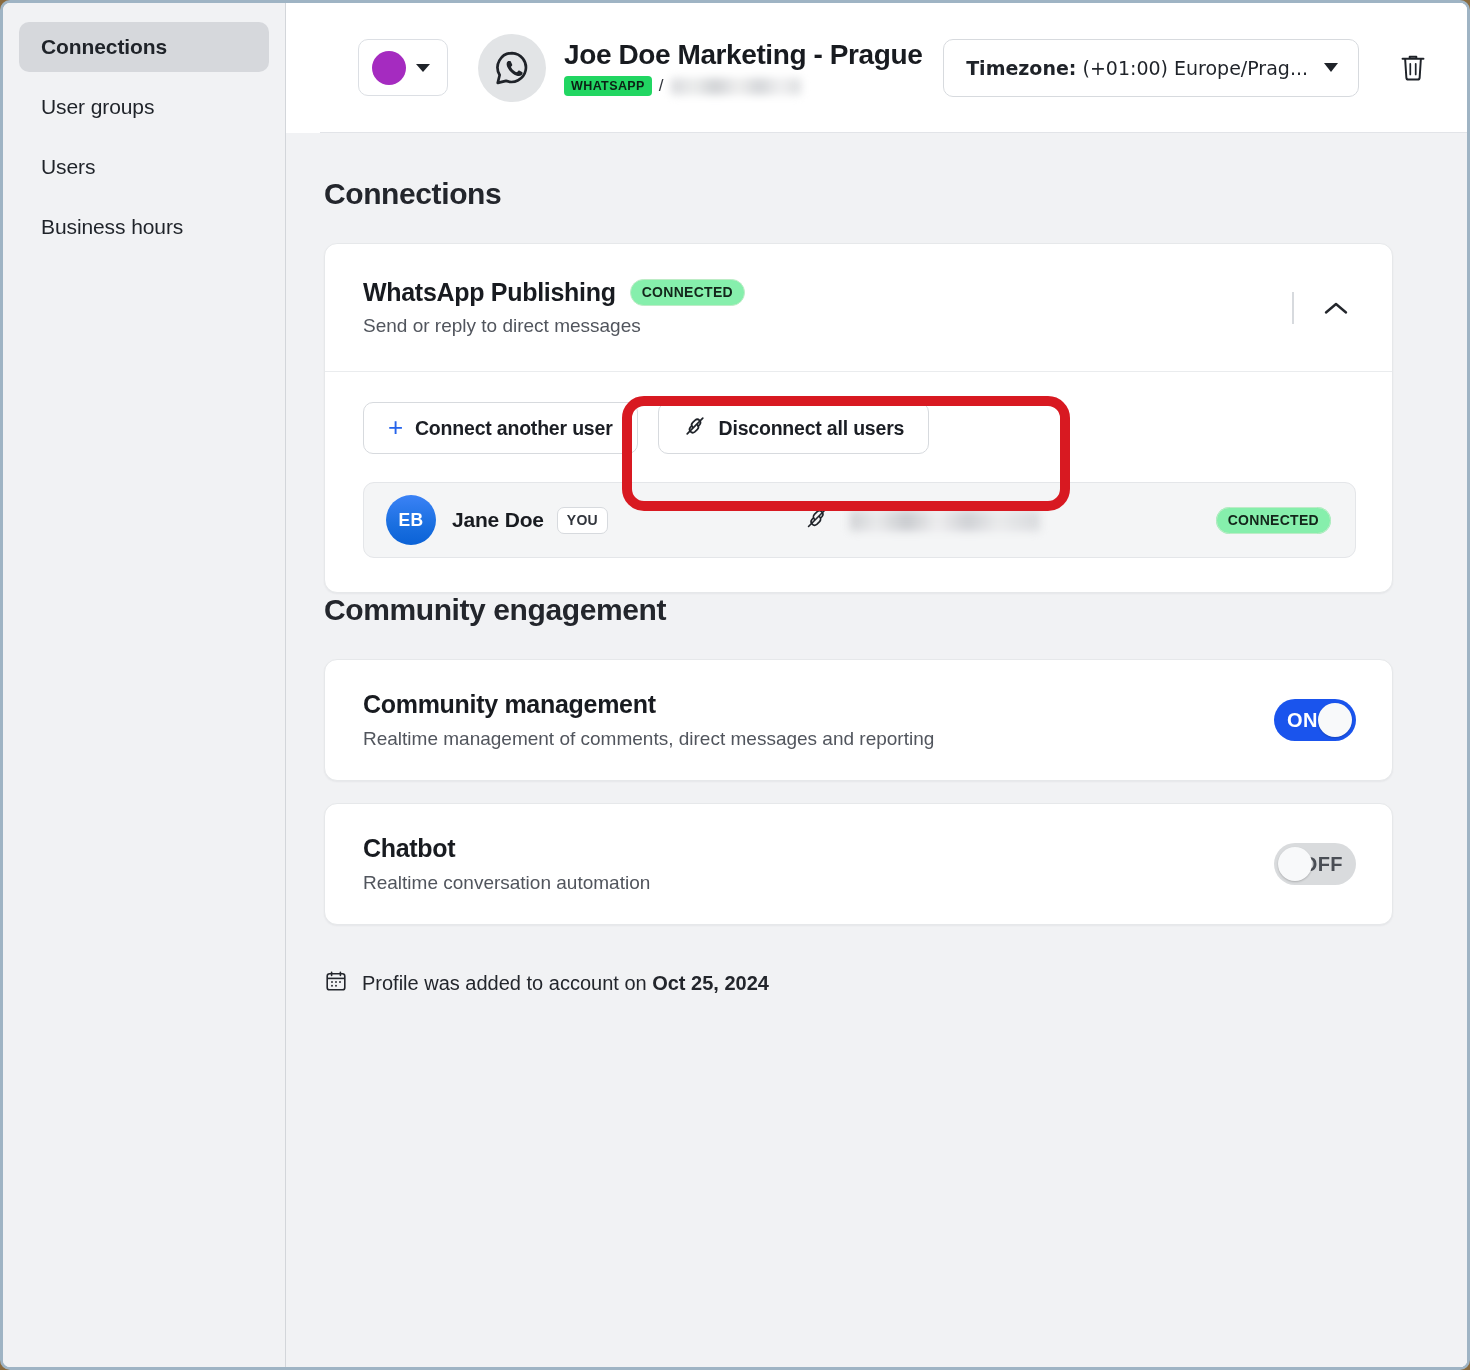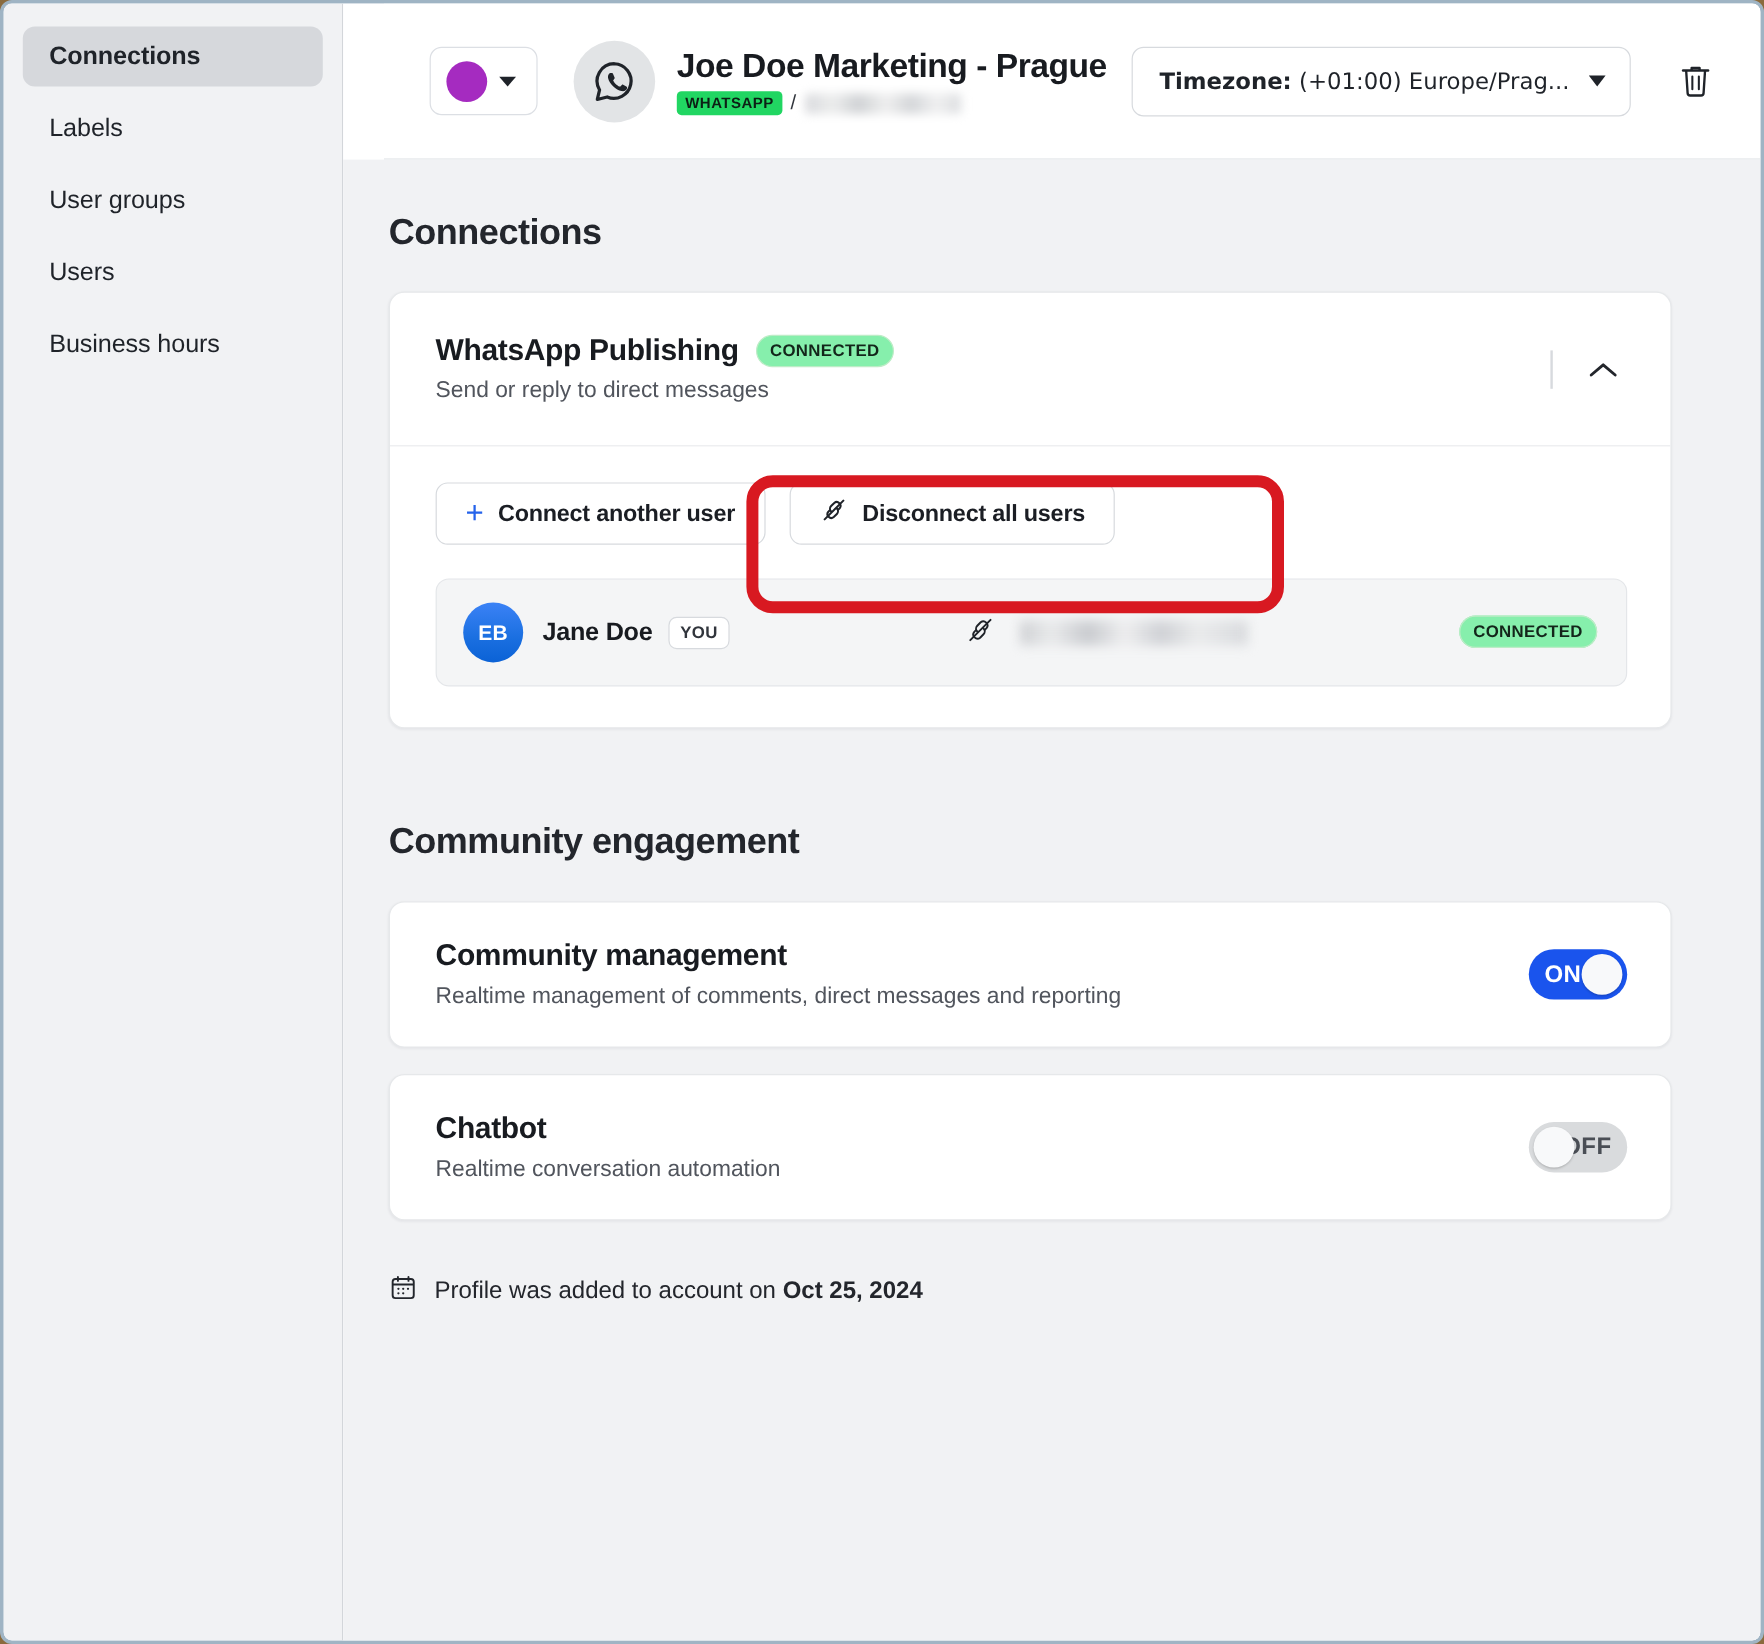--- a/index.html
+++ b/index.html
@@ -177,21 +177,21 @@
     overflow: hidden;
     position: relative;
   }
   .section-title {
     font-size: 30px;
     font-weight: 700;
     color: #23262c;
     letter-spacing: -0.4px;
     margin-bottom: 32px;
   }
-  .section-title.second { margin-top: 78px; }
+  .section-title.second { }
 
   .card {
     background: #ffffff;
     border-radius: 13px;
     border: 1px solid #e6e8ea;
     box-shadow: 0 1px 2px rgba(16,24,40,.05);
   }
 
   
   .conn-head {
@@ -245,21 +245,21 @@
   .plus-icon {
     font-size: 26px; color: #2563eb; line-height: 1; font-weight: 400;
     position: relative; top: -1px;
   }
 
   .user-row {
     margin-top: 28px;
     background: #f4f5f6;
     border: 1px solid #e4e6e9;
     border-radius: 11px;
-    height: 90px;
+    height: 76px;
     display: flex;
     align-items: center;
     padding: 0 24px 0 22px;
     gap: 0;
   }
   .avatar-eb {
     width: 50px; height: 50px; border-radius: 50%;
     background: linear-gradient(180deg,#3b82f6 0%,#1a6fe0 60%,#0b62d6 100%);
     color: #fff;
     font-size: 17.5px;
@@ -364,23 +364,20 @@
   }
 </style>
 </head>
 <body>
 
 <div id="app">
 
   <nav id="sidebar">
     <div class="nav-item active">
       <span>Connections</span>
-    </div>
-    <div class="nav-item">
-      <span>Labels</span>
     </div>
     <div class="nav-item">
       <span>User groups</span>
     </div>
     <div class="nav-item">
       <span>Users</span>
     </div>
     <div class="nav-item">
       <span>Business hours</span>
     </div>

